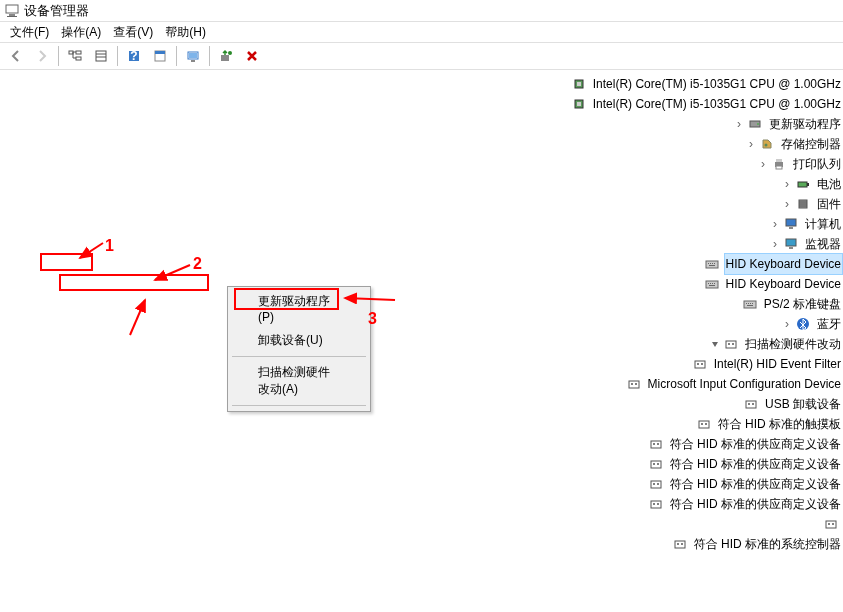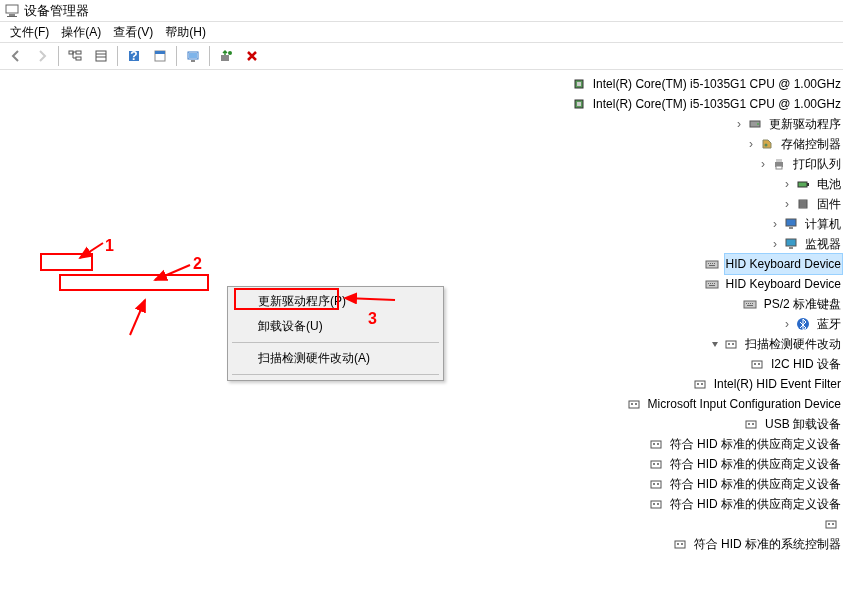--- a/index.html
+++ b/index.html
@@ -21,21 +21,21 @@
 .indent { display:inline-block; flex-shrink:0; }
 .exp { width:16px; height:16px; display:flex; align-items:center; justify-content:center; flex-shrink:0; cursor:default; color:#666; }
 .icon { width:16px; height:16px; margin-right:4px; display:flex; align-items:center; justify-content:center; flex-shrink:0; }
 .label { padding:0 2px; cursor:default; }
 .selected { background:#cce8ff; border:1px solid #99d1ff; padding:0 1px; }
 
 .redbox { position:absolute; border:2px solid #f00; pointer-events:none; }
 .rednum { position:absolute; color:#f00; font-size:16px; font-weight:bold; pointer-events:none; }
 .arrow { position:absolute; pointer-events:none; }
 
-.context-menu { position:absolute; background:#f0f0f0; border:1px solid #a0a0a0; box-shadow:2px 2px 3px rgba(0,0,0,0.2); padding:2px; width:217px; }
+.context-menu { position:absolute; background:#f0f0f0; border:1px solid #a0a0a0; box-shadow:2px 2px 3px rgba(0,0,0,0.2); padding:2px; width:144px; }
 .context-menu .citem { padding:4px 28px 4px 28px; cursor:default; }
 .context-menu .csep { height:1px; background:#c0c0c0; margin:3px 2px; }
 
 svg { display:block; }
 </style>
 </head>
 <body>
 
 <div class="titlebar">
   <span class="app-icon">
@@ -305,31 +305,20 @@
 
   <div class="row">
       <span class="indent" style="width:48px"></span>
       <span class="icon">
         <svg width="14" height="14">
           <rect x="2" y="4" width="10" height="7" fill="none" stroke="#555"></rect>
           <circle cx="5" cy="7" r="1" fill="#555"></circle>
           <circle cx="9" cy="7" r="1" fill="#555"></circle>
         </svg>
       </span>
-      <span class="label">I2C HID 设备</span>
-    </div>
-  <div class="row">
-      <span class="indent" style="width:48px"></span>
-      <span class="icon">
-        <svg width="14" height="14">
-          <rect x="2" y="4" width="10" height="7" fill="none" stroke="#555"></rect>
-          <circle cx="5" cy="7" r="1" fill="#555"></circle>
-          <circle cx="9" cy="7" r="1" fill="#555"></circle>
-        </svg>
-      </span>
       <span class="label">Intel(R) HID Event Filter</span>
     </div>
   <div class="row">
       <span class="indent" style="width:48px"></span>
       <span class="icon">
         <svg width="14" height="14">
           <rect x="2" y="4" width="10" height="7" fill="none" stroke="#555"></rect>
           <circle cx="5" cy="7" r="1" fill="#555"></circle>
           <circle cx="9" cy="7" r="1" fill="#555"></circle>
         </svg>
@@ -339,20 +328,31 @@
   <div class="row">
       <span class="indent" style="width:48px"></span>
       <span class="icon">
         <svg width="14" height="14">
           <rect x="2" y="4" width="10" height="7" fill="none" stroke="#555"></rect>
           <circle cx="5" cy="7" r="1" fill="#555"></circle>
           <circle cx="9" cy="7" r="1" fill="#555"></circle>
         </svg>
       </span>
       <span class="label">USB 卸载设备</span>
+    </div>
+  <div class="row">
+      <span class="indent" style="width:48px"></span>
+      <span class="icon">
+        <svg width="14" height="14">
+          <rect x="2" y="4" width="10" height="7" fill="none" stroke="#555"></rect>
+          <circle cx="5" cy="7" r="1" fill="#555"></circle>
+          <circle cx="9" cy="7" r="1" fill="#555"></circle>
+        </svg>
+      </span>
+      <span class="label">符合 HID 标准的触摸板</span>
     </div>
   <div class="row">
       <span class="indent" style="width:48px"></span>
       <span class="icon">
         <svg width="14" height="14">
           <rect x="2" y="4" width="10" height="7" fill="none" stroke="#555"></rect>
           <circle cx="5" cy="7" r="1" fill="#555"></circle>
           <circle cx="9" cy="7" r="1" fill="#555"></circle>
         </svg>
       </span>

